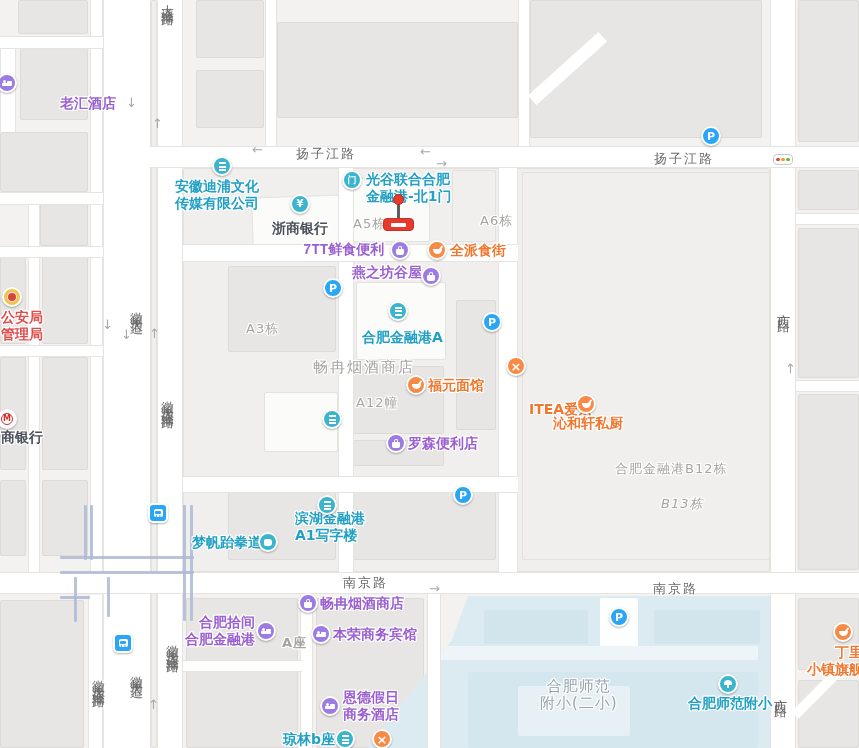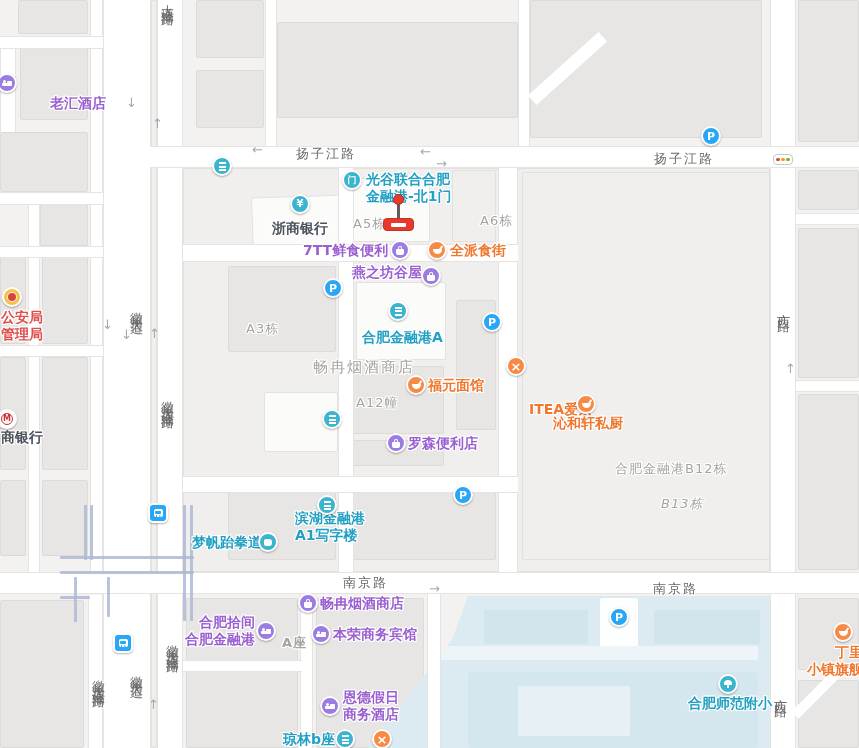--- a/index.html
+++ b/index.html
@@ -164,42 +164,50 @@
     <div class="lbl road-lbl v" style="left: 164px; top: 635px;">徽州大道辅路</div>
     <div class="lbl road-lbl v" style="left: 90px; top: 670px;">徽州大道辅路</div>
     <div class="lbl area-lbl" style="left: 353px; top: 215px;">A5栋</div>
     <div class="lbl area-lbl" style="left: 480px; top: 212px;">A6栋</div>
     <div class="lbl area-lbl" style="left: 246px; top: 320px;">A3栋</div>
     <div class="lbl area-lbl" style="left: 356px; top: 394px;">A12幢</div>
     <div class="lbl area-lbl" style="left: 282px; top: 634px; font-weight: bold;">A座</div>
     <div class="lbl area-lbl big" style="left: 313px; top: 359px;">畅冉烟酒商店</div>
     <div class="lbl area-lbl" style="left: 615px; top: 460px;">合肥金融港B12栋</div>
     <div class="lbl area-lbl" style="left: 661px; top: 495px; font-style: italic;">B13栋</div>
+    <div class="lbl area-lbl school-lbl" style="left: 540px; top: 678px;">
+      <div>合肥师范</div>
+      <div>附小(二小)</div>
+    </div>
     <div class="poi-ic" style="left: -3px; top: 73px; background: var(--purpleIcon);">
       <span class="g-bed"></span>
     </div>
-    <div class="lbl cat-purple" style="top: 95px; left: 6px; padding-left: 44px;">
+    <div class="lbl cat-purple" style="top: 95px; left: 16px; padding-left: 44px;">
       <div>老汇酒店</div>
     </div>
     <div class="poi-ic" style="left: 212px; top: 156px; background: var(--tealIcon);">
       <span class="g-bldg"></span>
+    </div>
+    <div class="lbl cat-teal" style="top: 178px; left: 175px;">
+      <div>安徽迪浦文化</div>
+      <div>传媒有限公司</div>
     </div>
     <div class="poi-ic t10" style="left: 290px; top: 194px; background: var(--tealIcon);">¥</div>
     <div class="lbl cat-dark" style="top: 220px; left: 272px;">
       <div>浙商银行</div>
     </div>
     <div class="poi-ic t9" style="left: 342px; top: 170px; background: var(--tealIcon);">门</div>
     <div class="lbl cat-teal" style="top: 171px; left: 366px;">
       <div>光谷联合合肥</div>
       <div>金融港-北1门</div>
     </div>
     <div class="poi-ic" style="left: 390px; top: 240px; background: var(--purpleIcon);">
       <span class="g-bag"></span>
     </div>
-    <div class="lbl cat-purple" style="top: 242px; left: 303px;">
+    <div class="lbl cat-purple" style="top: 242px; left: 303px; font-family: Liberation Mono, monospace;">
       <div>7TT鲜食便利</div>
     </div>
     <div class="poi-ic" style="left: 427px; top: 240px; background: var(--orangeIcon);">
       <span class="g-bowl"></span>
     </div>
     <div class="lbl cat-orange" style="top: 242px; left: 450px; text-align: center;">
       <div>全派食街</div>
     </div>
     <div class="poi-ic" style="left: 421px; top: 266px; background: var(--purpleIcon);">
       <span class="g-bag"></span>

